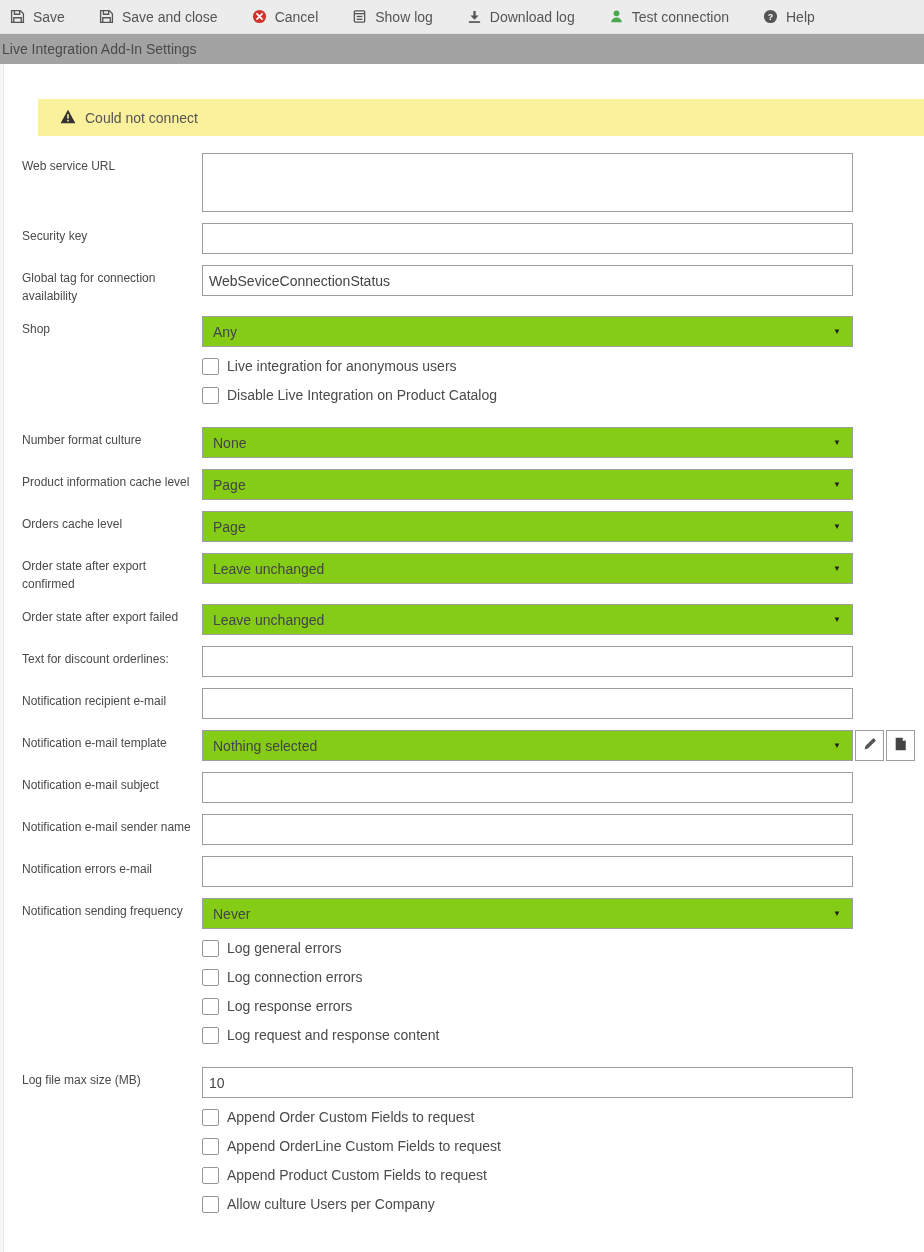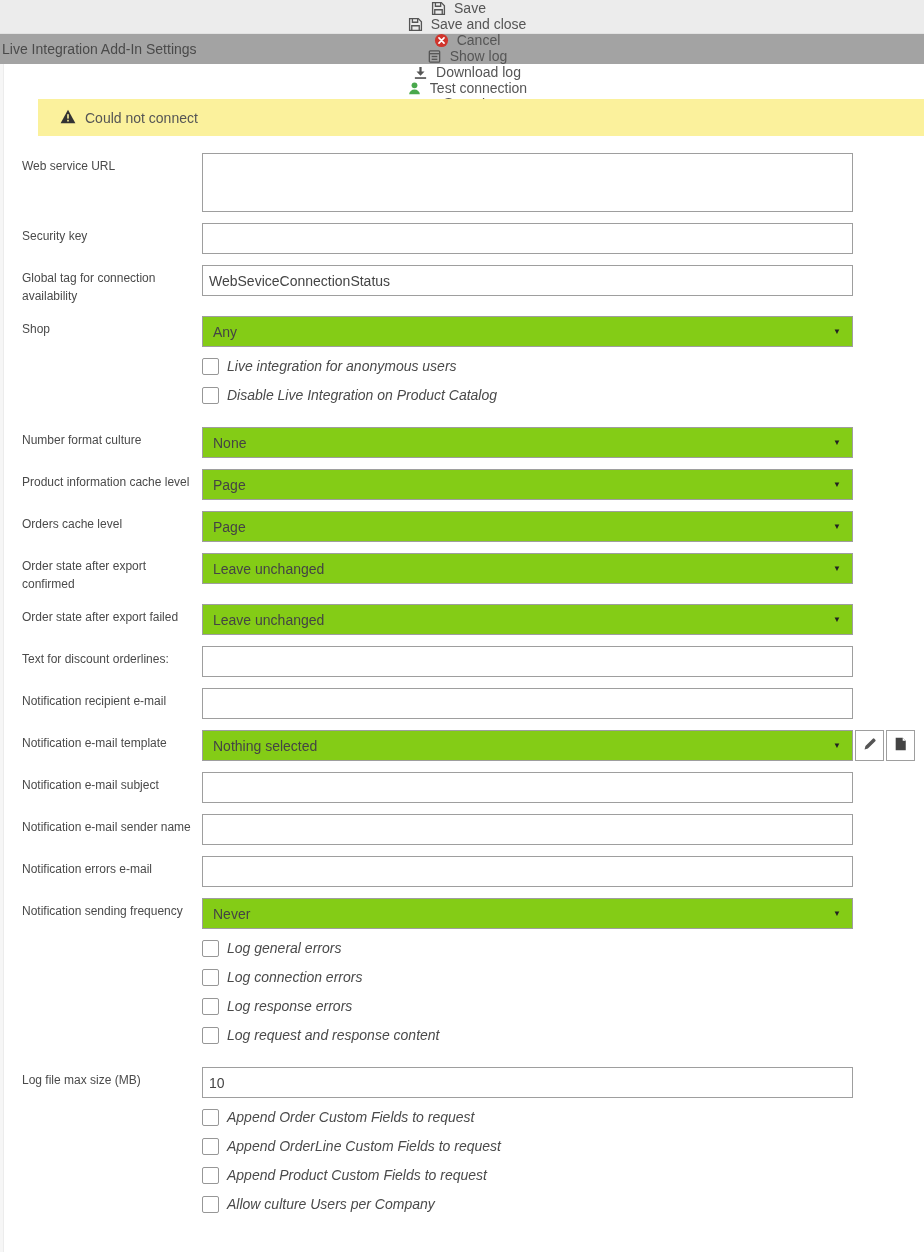--- a/index.html
+++ b/index.html
@@ -6,21 +6,20 @@
   html,body { margin:0; padding:0; }
   body {
     width:924px; height:1252px; overflow:hidden;
     font-family:"Liberation Sans", sans-serif;
     background:#fff; color:#444;
   }
   
   .toolbar {
     height:33px; background:#ececec; display:flex; align-items:center;
     padding-left:10px;
-    flex-direction:column;
   }
   .toolbar-item {
     display:flex; align-items:center; gap:8px;
     padding:0 17px; height:100%; cursor:pointer;
     font-size:14px; color:#555; white-space:nowrap;
   }
   .toolbar-item:first-child { padding-left:0; }
   .toolbar-item svg { display:block; }
   
   .titlebar {
@@ -63,21 +62,21 @@
   .sel-arrow {
     position:absolute; right:12px; top:50%; transform:translateY(-52%);
     font-size:8px; color:#222; pointer-events:none;
   }
   .icon-btn {
     width:29px; height:31px; margin-left:2px; border:1px solid #9e9e9e;
     background:#fff; display:flex; align-items:center; justify-content:center;
     cursor:pointer; padding:0;
   }
   .checkbox-group { display:flex; flex-direction:column; }
-  .checkbox-row { display:flex; align-items:center; gap:8px; margin-bottom:12px;font-style:italic; }
+  .checkbox-row { display:flex; align-items:center; gap:8px; margin-bottom:12px; }
   .checkbox-row:last-child { margin-bottom:12px; }
   .checkbox-box {
     width:17px; height:17px; border:1px solid #979797; border-radius:2px;
     background:#fff; flex-shrink:0; cursor:pointer;
   }
   .checkbox-label { font-size:14px; color:#4a4a4a; line-height:17px; }
 </style>
 </head>
 <body>
 

